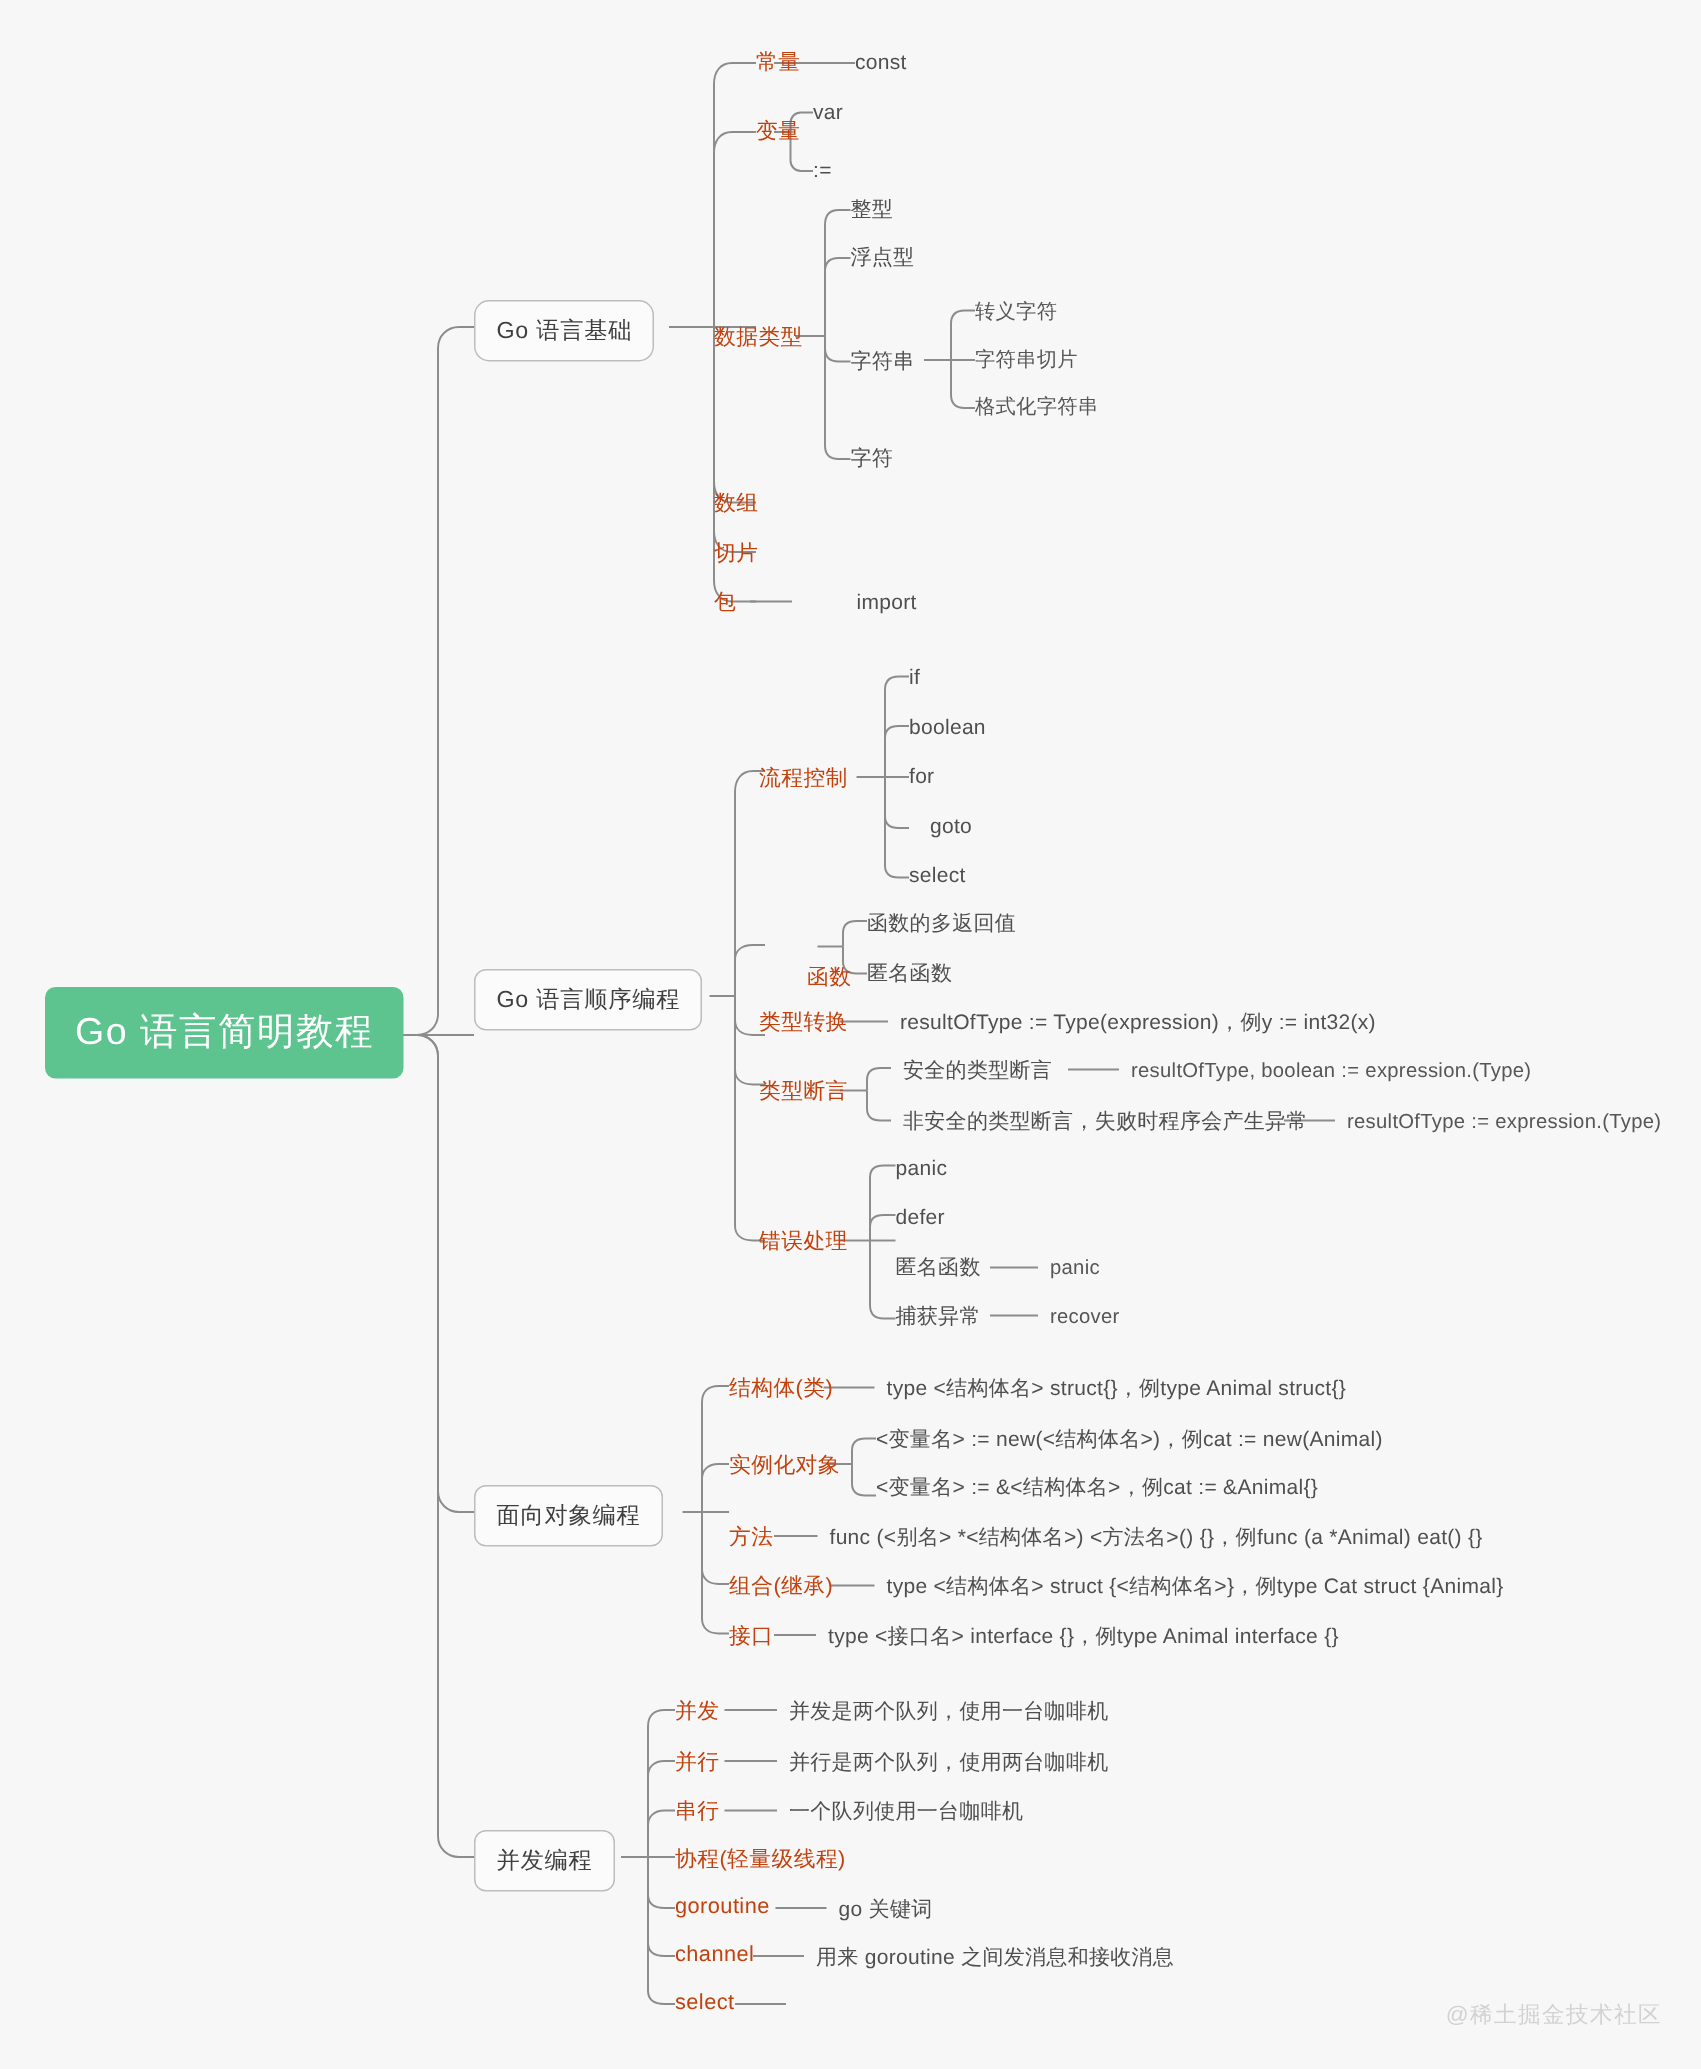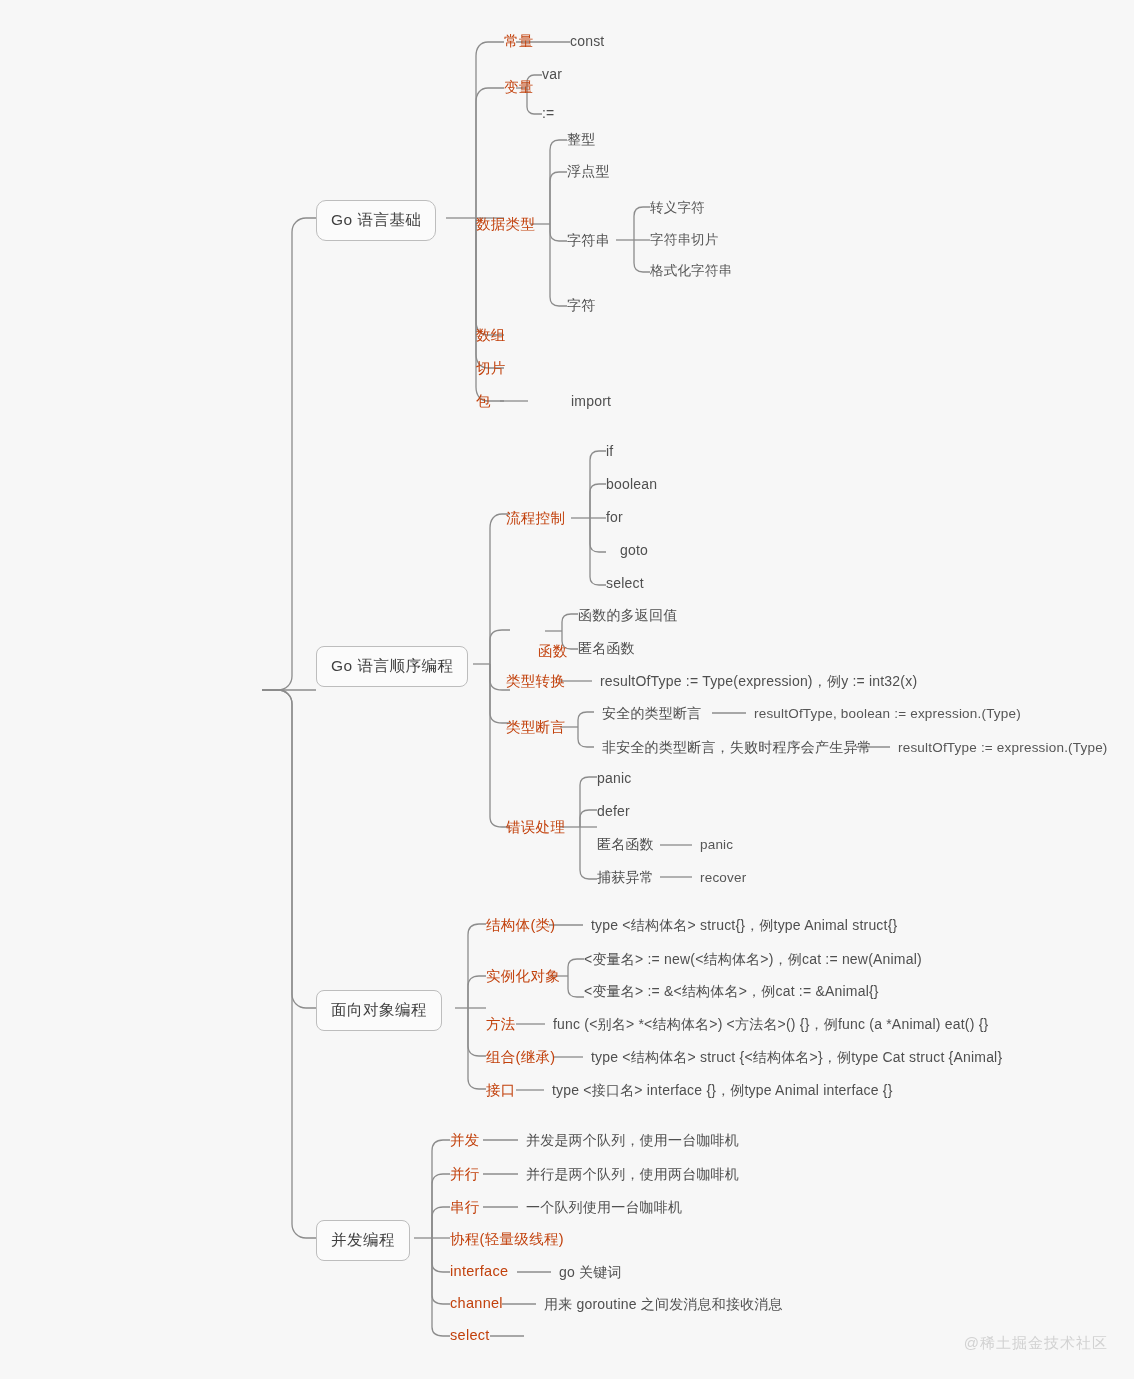--- a/index.html
+++ b/index.html
@@ -147,20 +147,21 @@
     <path d="M432 1238 V1295 C432 1301 436 1304 443 1304 H450"></path>
     <path d="M432 1238 V1327 C432 1333 436 1336 443 1336 H450"></path>
     <line x1="483" y1="1140" x2="518" y2="1140"></line>
     <line x1="483" y1="1174" x2="518" y2="1174"></line>
     <line x1="483" y1="1207" x2="518" y2="1207"></line>
     <line x1="517" y1="1272" x2="551" y2="1272"></line>
     <line x1="502" y1="1304" x2="536" y2="1304"></line>
     <line x1="490" y1="1336" x2="524" y2="1336"></line>
   </svg>
 
+  <div class="node root">Go 语言简明教程</div>
 
   <div class="node l1" style="left:316px;top:200px;border-radius:10px;">Go 语言基础</div>
 
   <div class="node l2" style="left:504px;top:32px;">常量</div>
   <div class="node l3" style="left:570px;top:33px;">const</div>
 
   <div class="node l2" style="left:504px;top:78px;">变量</div>
   <div class="node l3" style="left:542px;top:66px;">var</div>
   <div class="node l3" style="left:542px;top:105px;">:=</div>
 
@@ -232,21 +233,21 @@
   <div class="node l3" style="left:526px;top:1132px;">并发是两个队列，使用一台咖啡机</div>
 
   <div class="node l2" style="left:450px;top:1165px;">并行</div>
   <div class="node l3" style="left:526px;top:1166px;">并行是两个队列，使用两台咖啡机</div>
 
   <div class="node l2" style="left:450px;top:1198px;">串行</div>
   <div class="node l3" style="left:526px;top:1199px;">一个队列使用一台咖啡机</div>
 
   <div class="node l2" style="left:450px;top:1230px;">协程(轻量级线程)</div>
 
-  <div class="node l2" style="left:450px;top:1263px;">interface</div>
+  <div class="node l2" style="left:450px;top:1263px;">goroutine</div>
   <div class="node l3" style="left:559px;top:1264px;">go 关键词</div>
 
   <div class="node l2" style="left:450px;top:1295px;">channel</div>
   <div class="node l3" style="left:544px;top:1296px;">用来 goroutine 之间发消息和接收消息</div>
 
   <div class="node l2" style="left:450px;top:1327px;">select</div>
 
   <div class="watermark">@稀土掘金技术社区</div>
 </div>
 

